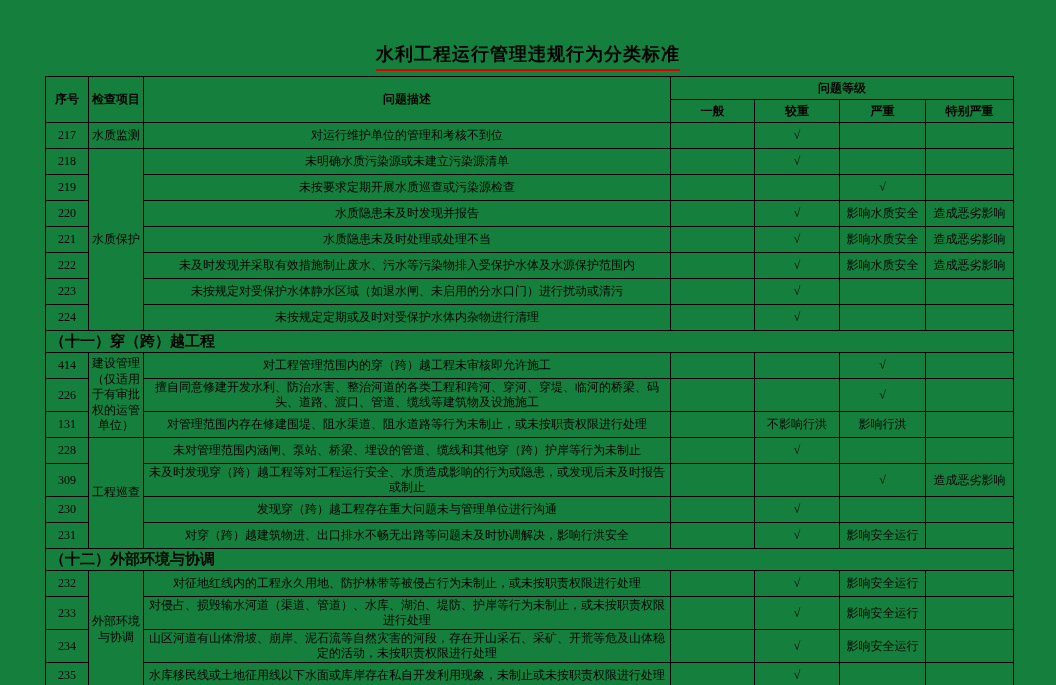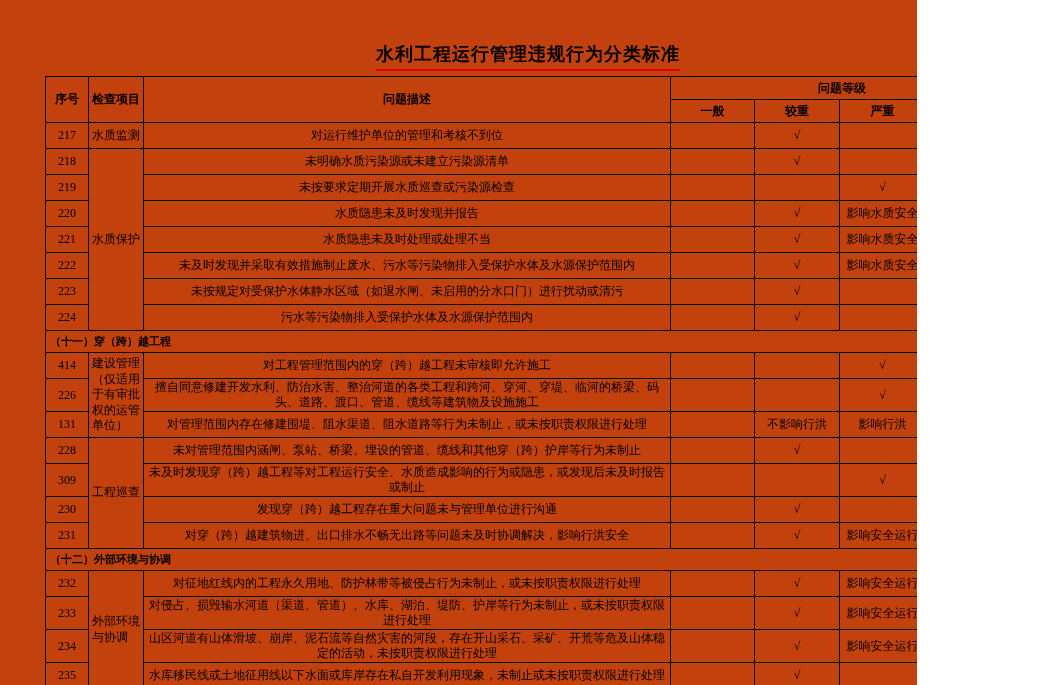--- a/index.html
+++ b/index.html
@@ -1,32 +1,32 @@
 <!DOCTYPE html>
 <html><head>
 <meta charset="utf-8">
 <style>
   html,body{margin:0;padding:0;background:#ffffff;}
   body{width:1056px;height:685px;font-family:"Liberation Serif","DejaVu Serif",serif;color:#000;}
-  .page{position:relative;width:917px;height:685px;background:#c2410c;overflow:hidden;}
+  .page{position:relative;width:1056px;height:685px;background:#15803d;overflow:hidden;}
   .title-wrap{position:absolute;top:42px;left:0;width:1056px;text-align:center;}
   .title{display:inline-block;font-size:18px;font-weight:bold;letter-spacing:1px;
          border-bottom:2px solid #e00000;padding-bottom:3px;}
   table.std{position:absolute;left:45px;top:76px;width:968px;border-collapse:collapse;table-layout:fixed;}
   table.std td, table.std th{border:1px solid #000;font-size:12px;vertical-align:middle;
          padding:1px 3px;overflow:hidden;}
   th{font-weight:bold;text-align:center;}
   .hh th{height:20px;}
   tr.dr td{height:23px;}
   tr.h30 td{height:29px;}
   .c{text-align:center;}
   .num{font-family:"Liberation Serif","DejaVu Serif",serif;}
   .desc{text-align:center;line-height:1.25;}
-  .item{text-align:left;line-height:1.3;word-break:break-all;line-break:anywhere;padding:1px 2px;margin-top:12px;}
-  tr.sec td{font-weight:bold;text-align:left;height:19px;font-size:11px;padding-left:4px;}
+  .item{text-align:center;line-height:1.3;word-break:break-all;line-break:anywhere;padding:1px 2px;margin-top:12px;}
+  tr.sec td{font-weight:bold;text-align:left;height:19px;font-size:15px;padding-left:4px;}
   .lvl{font-size:12px;}
 </style>
 </head>
 <body>
 
 <div class="page">
   <div class="title-wrap">
     <span class="title">水利工程运行管理违规行为分类标准</span>
   </div>
 
@@ -107,21 +107,21 @@
     <tr class="dr">
       <td class="c num">223</td>
       <td class="desc">未按规定对受保护水体静水区域（如退水闸、未启用的分水口门）进行扰动或清污</td>
       <td class="c lvl"></td>
       <td class="c lvl">√</td>
       <td class="c lvl"></td>
       <td class="c lvl"></td>
     </tr>
     <tr class="dr">
       <td class="c num">224</td>
-      <td class="desc">污水等污染物排入受保护水体及水源保护范围内</td>
+      <td class="desc">未按规定定期或及时对受保护水体内杂物进行清理</td>
       <td class="c lvl"></td>
       <td class="c lvl">√</td>
       <td class="c lvl"></td>
       <td class="c lvl"></td>
     </tr>
 
     <tr class="sec">
       <td colspan="7">（十一）穿（跨）越工程</td>
     </tr>
 

